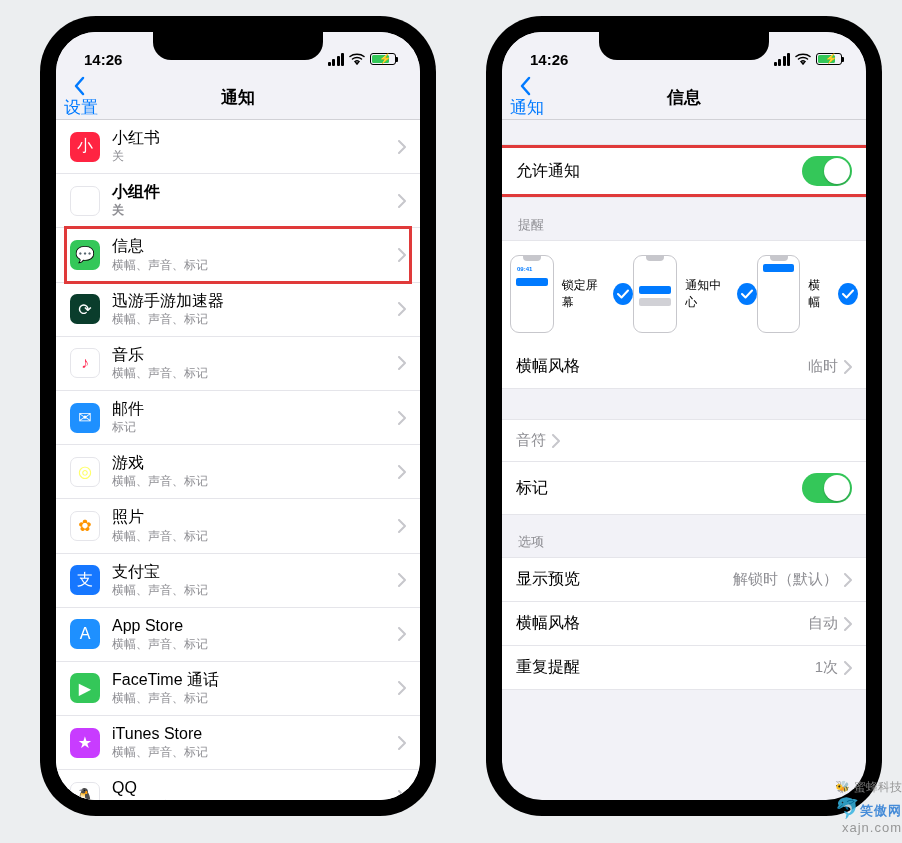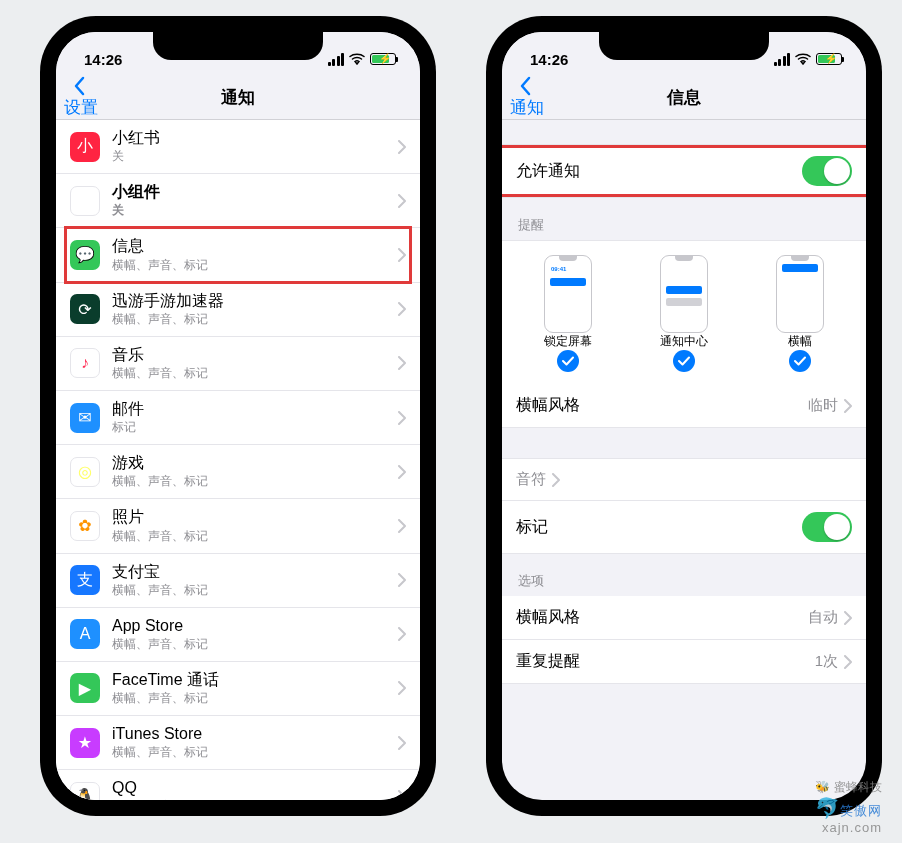--- a/index.html
+++ b/index.html
@@ -140,48 +140,48 @@
   }
   .toggle .knob {
     position:absolute; right:2px; top:2px; width:26px; height:26px;
     background:#fff; border-radius:50%; box-shadow:0 1px 2px rgba(0,0,0,0.25);
   }
 
   .alert-styles {
     background:#fff; display:flex; justify-content:space-around;
     padding: 14px 8px 12px 8px;
   }
-  .alert-col { display:flex; flex-direction:column; align-items:center; }
+  .alert-col { display:flex; align-items:center; gap:8px; }
   .mock {
     width: 48px; height: 78px;
     border: 1.5px solid #c7c7cc; border-radius: 9px;
     position:relative; background:#fff;
   }
   .mock .ntch { position:absolute; top:0; left:50%; transform:translateX(-50%); width:18px; height:5px; background:#c7c7cc; border-bottom-left-radius:4px; border-bottom-right-radius:4px;}
   .mock .bar-time { position:absolute; top:10px; left:6px; font-size:6px; color:#007aff; font-weight:700;}
   .mock .bar { position:absolute; left:5px; right:5px; height:8px; background:#007aff; border-radius:2px; }
   .alert-label { font-size:12px; }
   .check {
     width:22px; height:22px; border-radius:50%; background:#007aff;
     display:flex; align-items:center; justify-content:center;
   }
   .check svg { stroke:#fff; }
 
   .section-top-border { border-top: 0.5px solid #e5e5ea; }
   .group { margin-bottom: 0; }
 
   
   .wm {
-    position:absolute; right:20px; bottom:8px;
+    position:absolute; right:0; bottom:8px;
     text-align:right; font-size:12px; color:#4a6;
     opacity:0.85; z-index:5;margin-left:12px;
   }
   .wm .fish { font-size:20px; }
   .wm .txt1 { color:#888; font-size:12px; }
-  .wm .txt2 { color:#2a7bd4; font-size:13px; font-weight:400; letter-spacing:1px;}
+  .wm .txt2 { color:#2a7bd4; font-size:13px; font-weight:700; letter-spacing:1px;}
   .wm .txt3 { color:#888; font-size:13px; letter-spacing:1px;}
 </style>
 </head>
 <body>
 
 <div class="phone phone-left">
   <div class="screen">
     <div class="notch"></div>
     <div class="status-bar">
       <span>14:26</span>
@@ -452,20 +452,27 @@
       </div>
       <div class="row">
         <span class="label">标记</span>
         <span class="toggle">
             <span class="knob"></span>
           </span>
       </div>
 
       <div class="section-header">选项</div>
 
+      <div class="row section-top-border">
+        <span class="label">显示预览</span>
+        <span class="value">解锁时（默认）</span>
+        <svg class="chevron" width="8" height="14" viewBox="0 0 8 14">
+            <path d="M1 1L7 7L1 13" fill="none" stroke="#c7c7cc" stroke-width="2" stroke-linecap="round" stroke-linejoin="round"></path>
+          </svg>
+      </div>
       <div class="row">
         <span class="label">横幅风格</span>
         <span class="value">自动</span>
         <svg class="chevron" width="8" height="14" viewBox="0 0 8 14">
             <path d="M1 1L7 7L1 13" fill="none" stroke="#c7c7cc" stroke-width="2" stroke-linecap="round" stroke-linejoin="round"></path>
           </svg>
       </div>
       <div class="row">
         <span class="label">重复提醒</span>
         <span class="value">1次</span>

